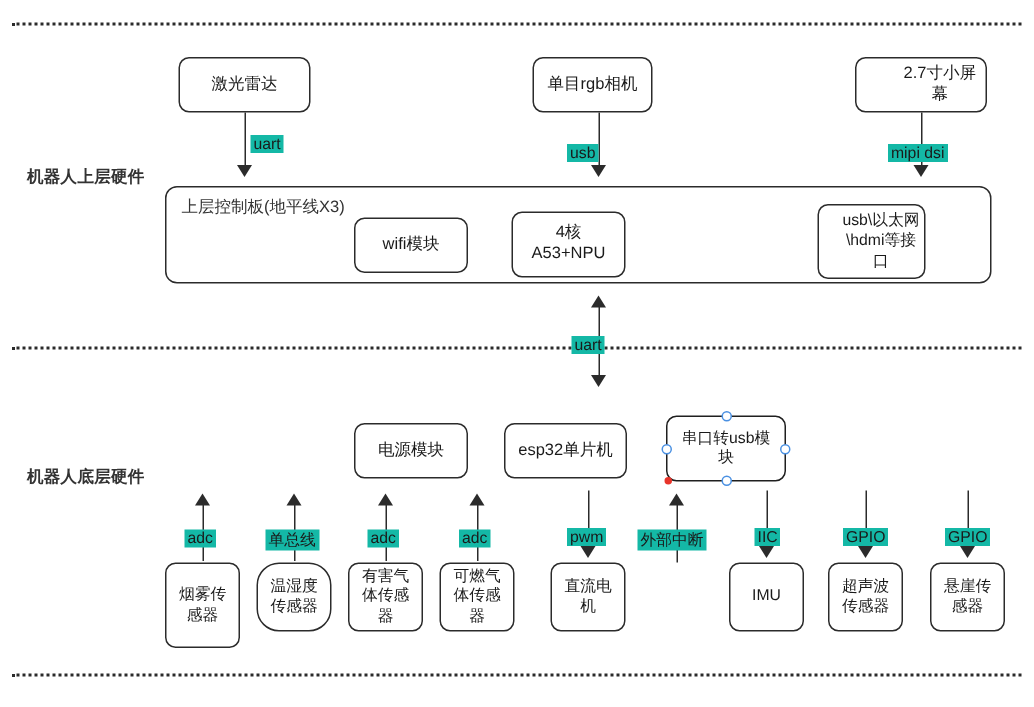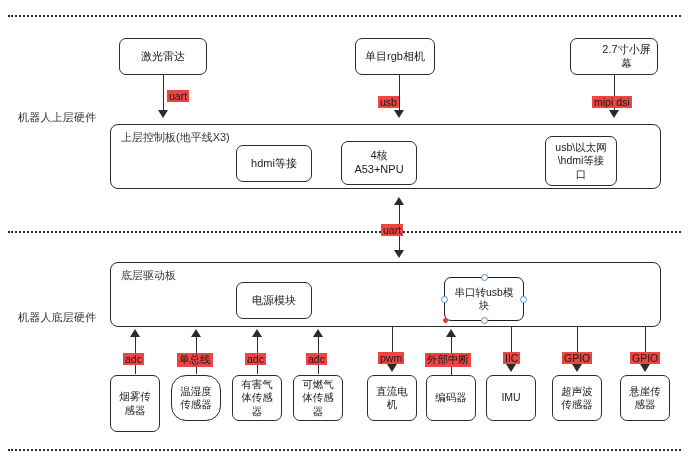--- a/index.html
+++ b/index.html
@@ -28,20 +28,21 @@
     border-top: 2px dotted #2b2b2b;
   }
 
   
   .side-label {
     position: absolute;
     font-size: 11px;
     color: #333;
     white-space: nowrap;
     letter-spacing: 0.2px;
+    font-weight: bold;
   }
 
   
   .node {
     position: absolute;
     box-sizing: border-box;
     border: 1.6px solid #2b2b2b;
     border-radius: 7px;
     background: #ffffff;
     display: flex;
@@ -106,21 +107,21 @@
     border-left: 5px solid transparent;
     border-right: 5px solid transparent;
   }
   .arrow.down { border-top: 8px solid #2b2b2b; }
   .arrow.up   { border-bottom: 8px solid #2b2b2b; }
 
   .edge-label {
     position: absolute;
     font-size: 10.5px;
     color: #1a1a1a;
-    background: #ef4444;
+    background: #14b8a6;
     white-space: nowrap;
     padding: 0 2px;
     text-align: center;
   }
 </style>
 </head>
 <body>
 
 <div id="canvas">
 
@@ -151,42 +152,42 @@
     <span>2.7寸小屏幕</span>
   </div>
   <div class="vline" style="left:614px; top:75px; height:39px;"></div>
   <div class="arrow down" style="left:609px; top:110px;"></div>
   <div class="edge-label" style="left:592px; top:96px;">mipi dsi</div>
 
   <div class="board" style="left:110px; top:124px; width:551px; height:65px;">
     <div class="board-title">上层控制板(地平线X3)</div>
   </div>
   <div class="node" style="left:236px; top:145px; width:76px; height:37px;">
-    <span>hdmi等接</span>
+    <span>wifi模块</span>
   </div>
   <div class="node" style="left:341px; top:141px; width:76px; height:44px; white-space:pre-line;">
     <span style="white-space:pre-line;">4核
 A53+NPU</span>
   </div>
-  <div class="node small" style="left:545px; top:136px; width:72px; height:50px; white-space:pre-line;">
+  <div class="node small" style="left:545px; top:136px; width:72px; height:50px; white-space:pre-line;justify-content:flex-end;">
     <span style="white-space:pre-line;">usb\以太网
 \hdmi等接
 口</span>
   </div>
 
   <div class="arrow up" style="left:394px; top:197px;"></div>
   <div class="vline" style="left:399px; top:202px; height:52px;"></div>
   <div class="arrow down" style="left:394px; top:250px;"></div>
   <div class="edge-label" style="left:381px; top:224px;">uart</div>
 
-  <div class="board" style="left:110px; top:262px; width:551px; height:65px;">
-    <div class="board-title">底层驱动板</div>
-  </div>
   <div class="node" style="left:236px; top:282px; width:76px; height:37px;">
     <span>电源模块</span>
+  </div>
+  <div class="node" style="left:336px; top:282px; width:82px; height:37px;">
+    <span>esp32单片机</span>
   </div>
   <div class="node selected small" style="left:444px; top:277px; width:80px; height:44px; white-space:pre-line;">
     <span style="white-space:pre-line;">串口转usb模
 块</span>
     <span class="handle t"></span>
     <span class="handle b"></span>
     <span class="handle l"></span>
     <span class="handle r"></span>
     <span class="handle red"></span>
   </div>
@@ -229,23 +230,20 @@
   <div class="arrow down" style="left:387px; top:364px;"></div>
   <div class="edge-label" style="left:378px; top:352px;">pwm</div>
   <div class="node small" style="left:367px; top:375px; width:50px; height:46px; white-space:pre-line;">
     <span style="white-space:pre-line;">直流电
 机</span>
   </div>
 
   <div class="arrow up" style="left:446px; top:329px;"></div>
   <div class="vline" style="left:451px; top:334px; height:41px;"></div>
   <div class="edge-label" style="left:425px; top:353px;">外部中断</div>
-  <div class="node small" style="left:426px; top:375px; width:50px; height:46px;">
-    <span>编码器</span>
-  </div>
 
   <div class="vline" style="left:511px; top:327px; height:41px;"></div>
   <div class="arrow down" style="left:506px; top:364px;"></div>
   <div class="edge-label" style="left:503px; top:352px;">IIC</div>
   <div class="node small" style="left:486px; top:375px; width:50px; height:46px;">
     <span>IMU</span>
   </div>
 
   <div class="vline" style="left:577px; top:327px; height:41px;"></div>
   <div class="arrow down" style="left:572px; top:364px;"></div>

